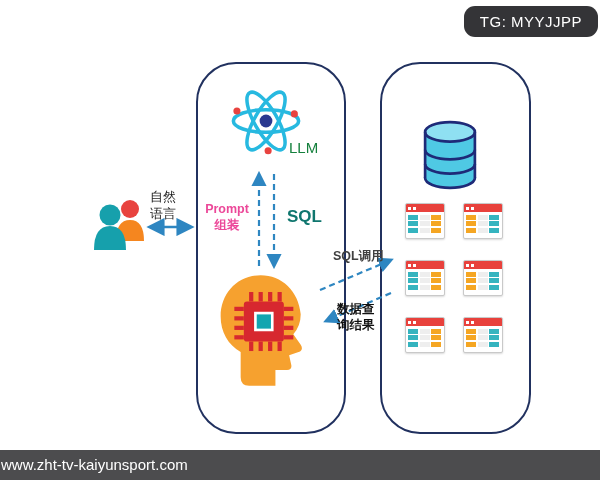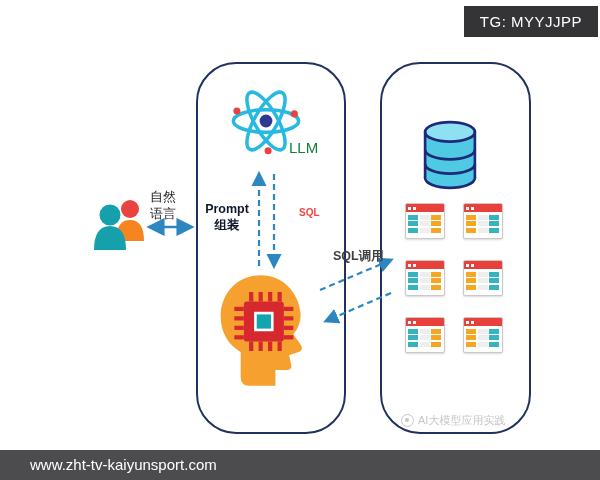--- a/index.html
+++ b/index.html
@@ -6,39 +6,39 @@
   #canvas{
     position:relative;width:600px;height:480px;background:#ffffff;overflow:hidden;
     font-family:"Liberation Sans","DejaVu Sans",sans-serif;color:#222;
   }
   .abs{position:absolute;}
   .label{position:absolute;white-space:pre-line;line-height:1.3;}
 
   
   .tg-badge{
     position:absolute;top:6px;right:2px;background:#343437;color:#fff;
-    font-size:15px;padding:7px 16px;letter-spacing:.5px;
+    font-size:15px;padding:7px 16px;letter-spacing:.5px;border-radius:11px;
   }
   .url-bar{
     position:absolute;left:0;bottom:0;width:100%;height:30px;background:#4c4c4e;
-    color:#fff;font-size:15px;line-height:30px;padding-left:30px;box-sizing:border-box;
+    color:#fff;font-size:15px;line-height:30px;padding-left:1px;box-sizing:border-box;
   }
 
   
   .pill{
     position:absolute;border:2.5px solid #21315f;border-radius:40px;background:transparent;
   }
   #agent-pill{left:196px;top:62px;width:146px;height:368px;}
   #db-pill{left:380px;top:62px;width:147px;height:368px;}
 
   
   .nat-lang{left:150px;top:189px;width:34px;font-size:13px;color:#1d1d1d;}
   .llm-label{left:289px;top:138px;font-size:15px;font-weight:normal;color:#15803d;}
-  .prompt-label{left:202px;top:201px;width:50px;text-align:center;font-size:12.5px;font-weight:bold;color:#0f172a;}
-  .sql-label{left:299px;top:206px;font-size:10px;font-weight:bold;color:#ef4444;}
+  .prompt-label{left:202px;top:201px;width:50px;text-align:center;font-size:12.5px;font-weight:bold;color:#ec4899;}
+  .sql-label{left:287px;top:206px;font-size:17px;font-weight:bold;color:#0f766e;}
   .agent-label{left:196px;top:408px;width:146px;text-align:center;font-size:16px;font-weight:bold;color:#111;}
   .sql-call-label{left:333px;top:248px;font-size:12.5px;font-weight:bold;color:#404040;}
   .query-result-label{left:337px;top:301px;width:44px;font-size:12.5px;font-weight:bold;color:#111;}
 
   
   .table-grid{
     position:absolute;left:394px;top:203px;width:119px;
     display:flex;flex-wrap:wrap;justify-content:center;column-gap:18px;row-gap:21px;
   }
   .table-card{
@@ -253,22 +253,20 @@
     </div>
   </div>
 
   <div class="label nat-lang">自然
 语言</div>
   <div class="label llm-label">LLM</div>
   <div class="label prompt-label">Prompt
 组装</div>
   <div class="label sql-label">SQL</div>
   <div class="label sql-call-label">SQL调用</div>
-
-  <div class="watermark">
-    <span class="wm-logo"></span>
-    <span>AI大模型应用实践</span>
-  </div>
+  <div class="label query-result-label">数据查
+询结果</div>
+
 
   <div class="tg-badge">TG: MYYJJPP</div>
   <div class="url-bar">www.zht-tv-kaiyunsport.com</div>
 
 </div>
 
 </body></html>

